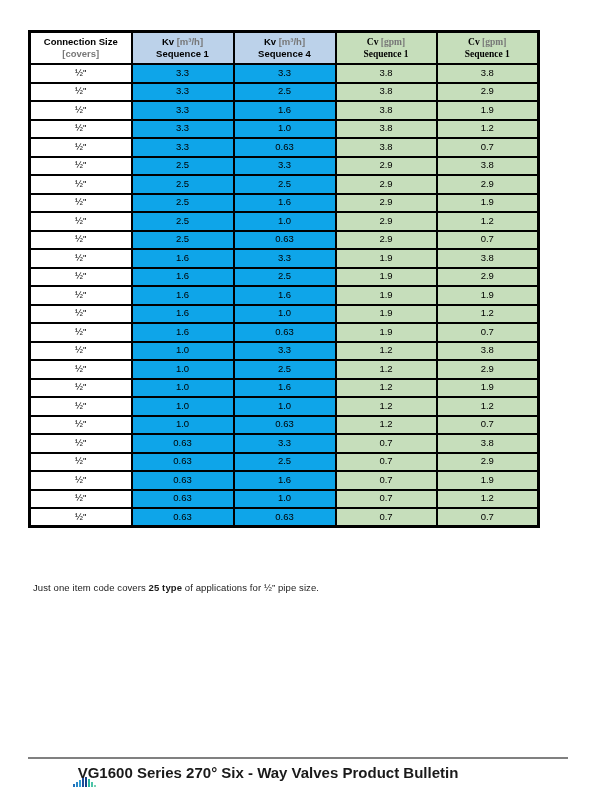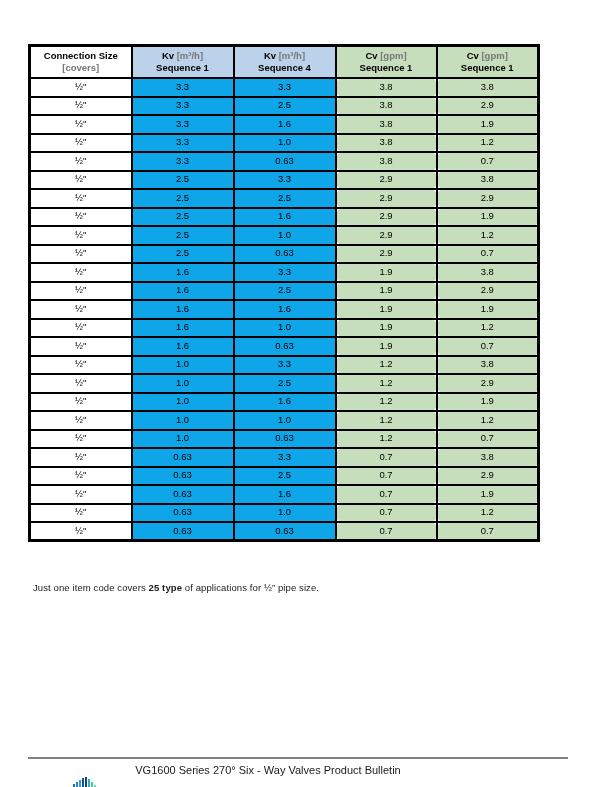--- a/index.html
+++ b/index.html
@@ -13,21 +13,21 @@
     position: relative;
     font-family: "Liberation Sans", sans-serif;
     color: #000000;
     overflow: hidden;
   }
 
   
   #kv-cv-table-wrap {
     position: absolute;
     left: 28px;
-    top: 44px;
+    top: 30px;
     width: 417px;
   }
   table.kvcv {
     border-collapse: collapse;
     table-layout: fixed;
     width: 509px;
     border: 3px solid #000;
   }
   table.kvcv td, table.kvcv th {
     border: 2px solid #000;
@@ -48,35 +48,35 @@
 
   
   thead th {
     height: 30px;
     font-weight: bold;
     font-size: 9.5px;
     padding: 2px 1px;
   }
   th.h-size { background: #ffffff; }
   th.h-kv   { background: #bcd2ea; }
-  th.h-cv   { background: #c6debb; }
+  th.h-cv   { background: #c6debb; font-family: Liberation Serif, serif; }
   .unit {
     color: #777777;
     font-weight: bold;
   }
   .seq {
     display: block;
     margin-top: 1px;
   }
 
   
   tbody tr { height: 18.5px; }
   td.size { background: #ffffff; font-size: 9px; }
   td.kv   { background: #0ea5e9; font-size: 10px; }
-  td.cv   { background: #c6debb; font-size: 10px; border-radius: 7px; }
+  td.cv   { background: #c6debb; font-size: 10px; }
 
   
   #caption {
     position: absolute;
     left: 33px;
     top: 570px;
     font-size: 9.5px;
     color: #1a1a1a;
     letter-spacing: 0.1px;
     margin-top: 12px;
@@ -91,22 +91,22 @@
     width: 540px;
     height: 2px;
     background: #808080;
   }
   #footer-title {
     position: absolute;
     left: 0;
     top: 764px;
     width: 536px;
     text-align: center;
-    font-size: 11px;
-    font-weight: normal;
+    font-size: 15px;
+    font-weight: bold;
     color: #1a1a1a;
   }
   #footer-logo {
     position: absolute;
     left: 72px;
     top: 775px;
     width: 30px;
     height: 12px;
   }
 </style>

